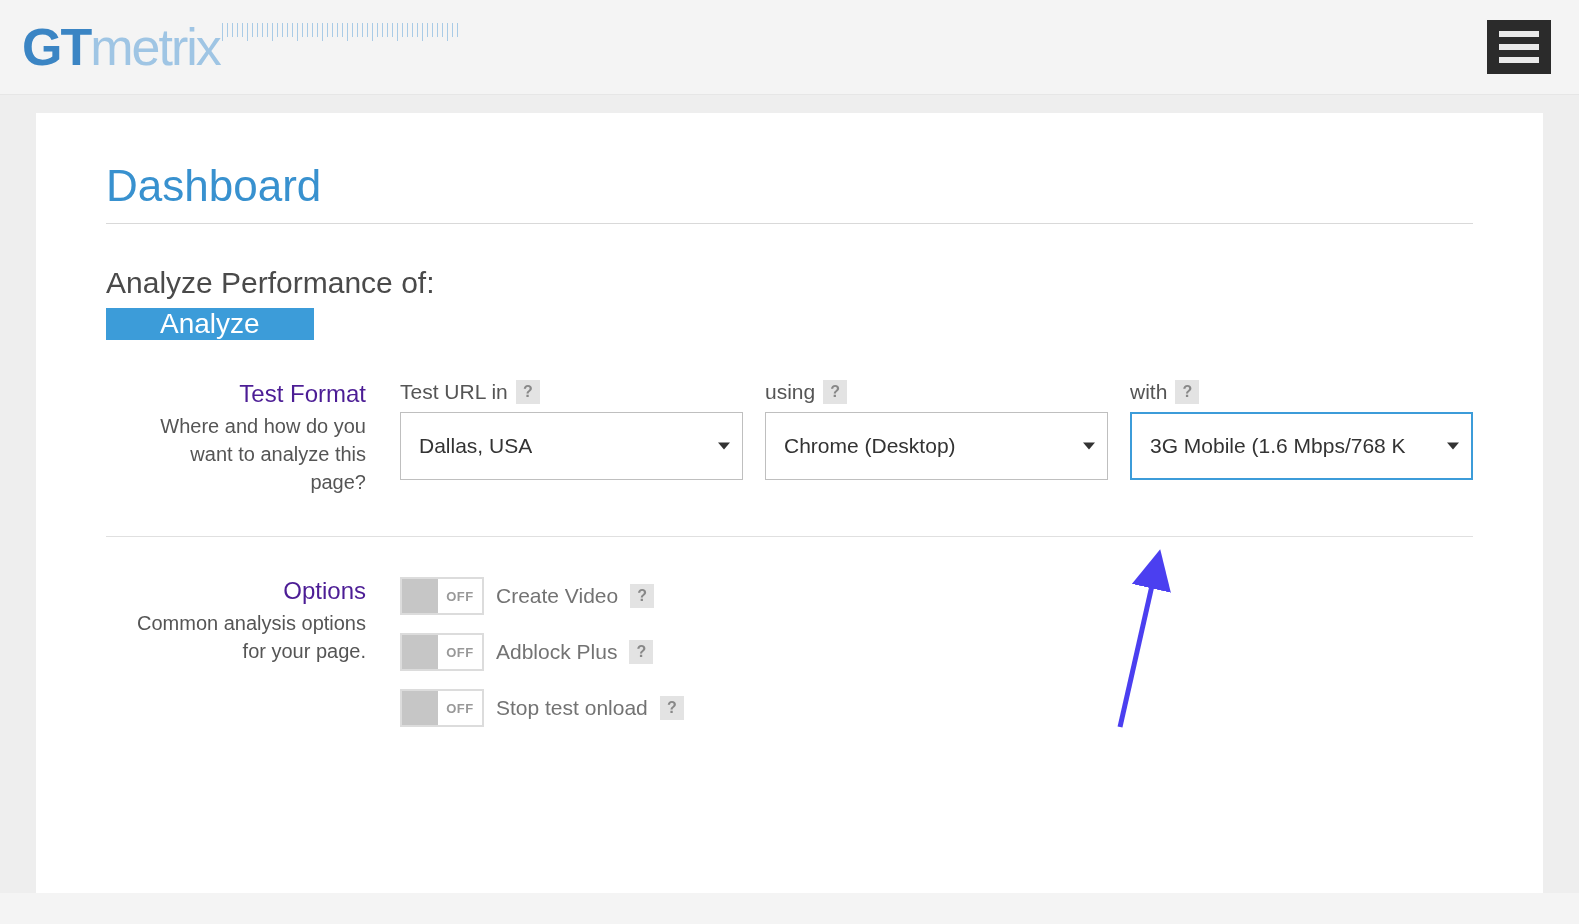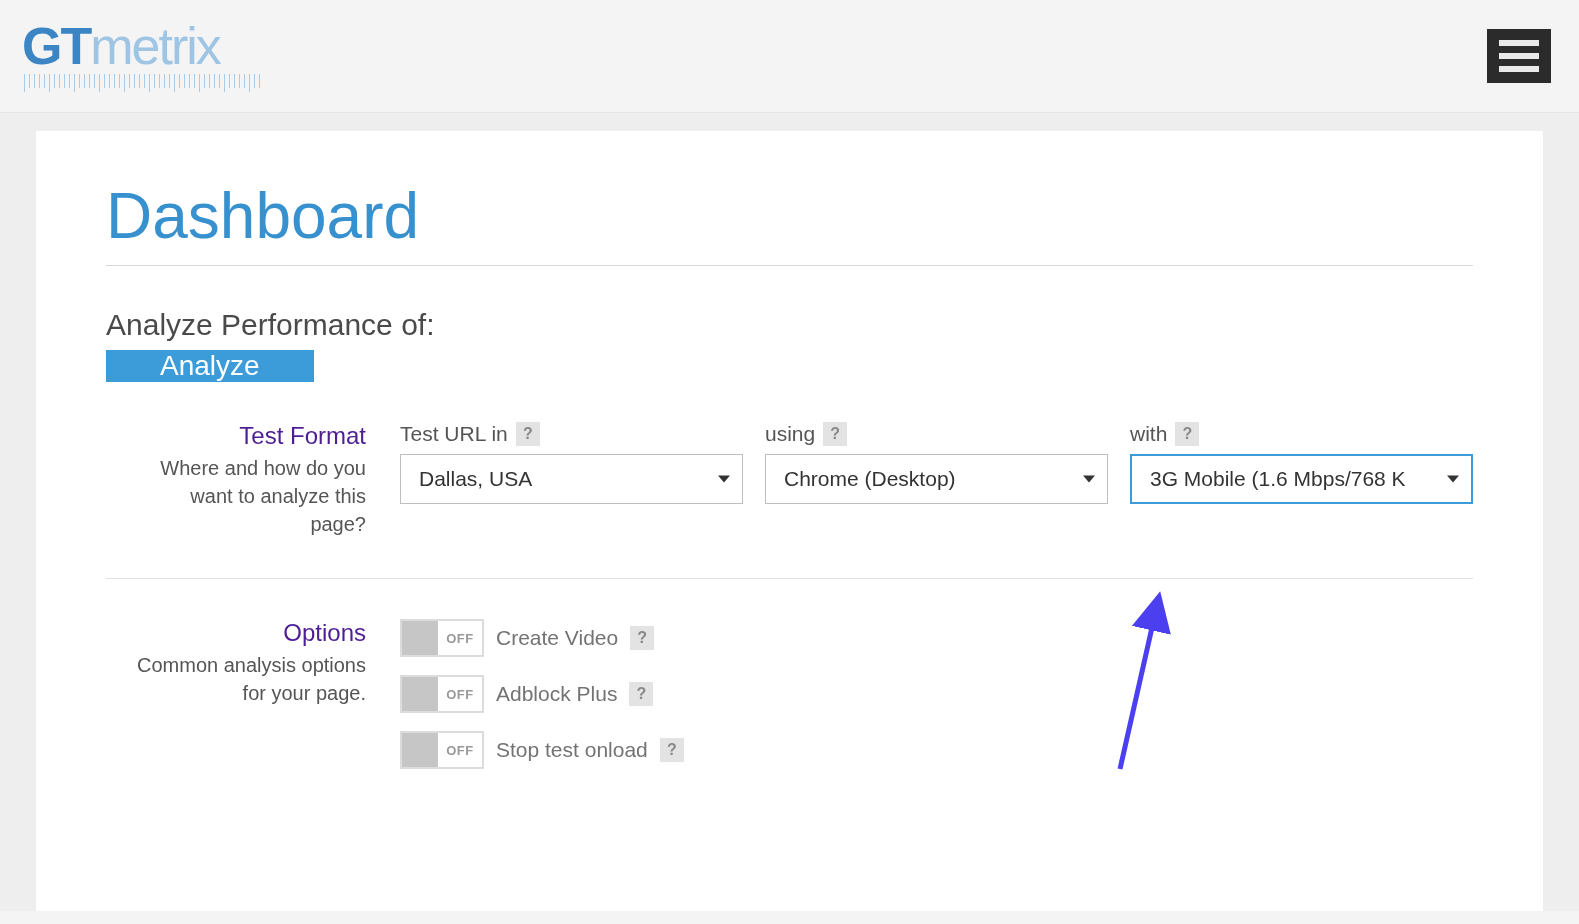--- a/index.html
+++ b/index.html
@@ -13,21 +13,21 @@
   .header {
     background: #f4f4f4;
     display: flex;
     justify-content: space-between;
     align-items: center;
     padding: 20px 28px 20px 22px;
     border-bottom: 1px solid #e6e6e6;
   }
   .logo {
     display: flex;
-    flex-direction: column;
+    flex-direction: row;
   }
   .logo-text {
     font-size: 52px;
     font-weight: 700;
     letter-spacing: -2px;
     line-height: 1;
   }
   .logo-gt { color: #3b85c4; }
   .logo-metrix { color: #9fc5e4; font-weight: 500; }
   .logo-ruler {
@@ -62,21 +62,21 @@
     background: #eeeeee;
     padding: 18px 36px 0 36px;
   }
   .card {
     background: #fff;
     padding: 48px 70px 40px 70px;
     min-height: 780px;
   }
   h1.page-title {
     color: #3891cf;
-    font-size: 64px;
+    font-size: 44px;
     font-weight: 400;
     padding-bottom: 12px;
     border-bottom: 1px solid #d9d9d9;
     margin-bottom: 42px;
   }
   .analyze-label {
     color: #4a4a4a;
     font-size: 30px;
     font-weight: 400;
     margin-bottom: 8px;
@@ -157,21 +157,21 @@
     font-size: 16px;
     font-weight: 700;
     align-items: center;
     justify-content: center;
     cursor: pointer;
   }
   .select {
     position: relative;
     border: 1px solid #bfbfbf;
     background: #fff;
-    height: 50px;
+    height: 68px;
     display: flex;
     align-items: center;
     padding: 0 36px 0 18px;
     cursor: pointer;
   }
   .select.highlight { border: 2px solid #3c9cd9; }
   .select-text {
     font-size: 21px;
     color: #333;
     white-space: nowrap;

